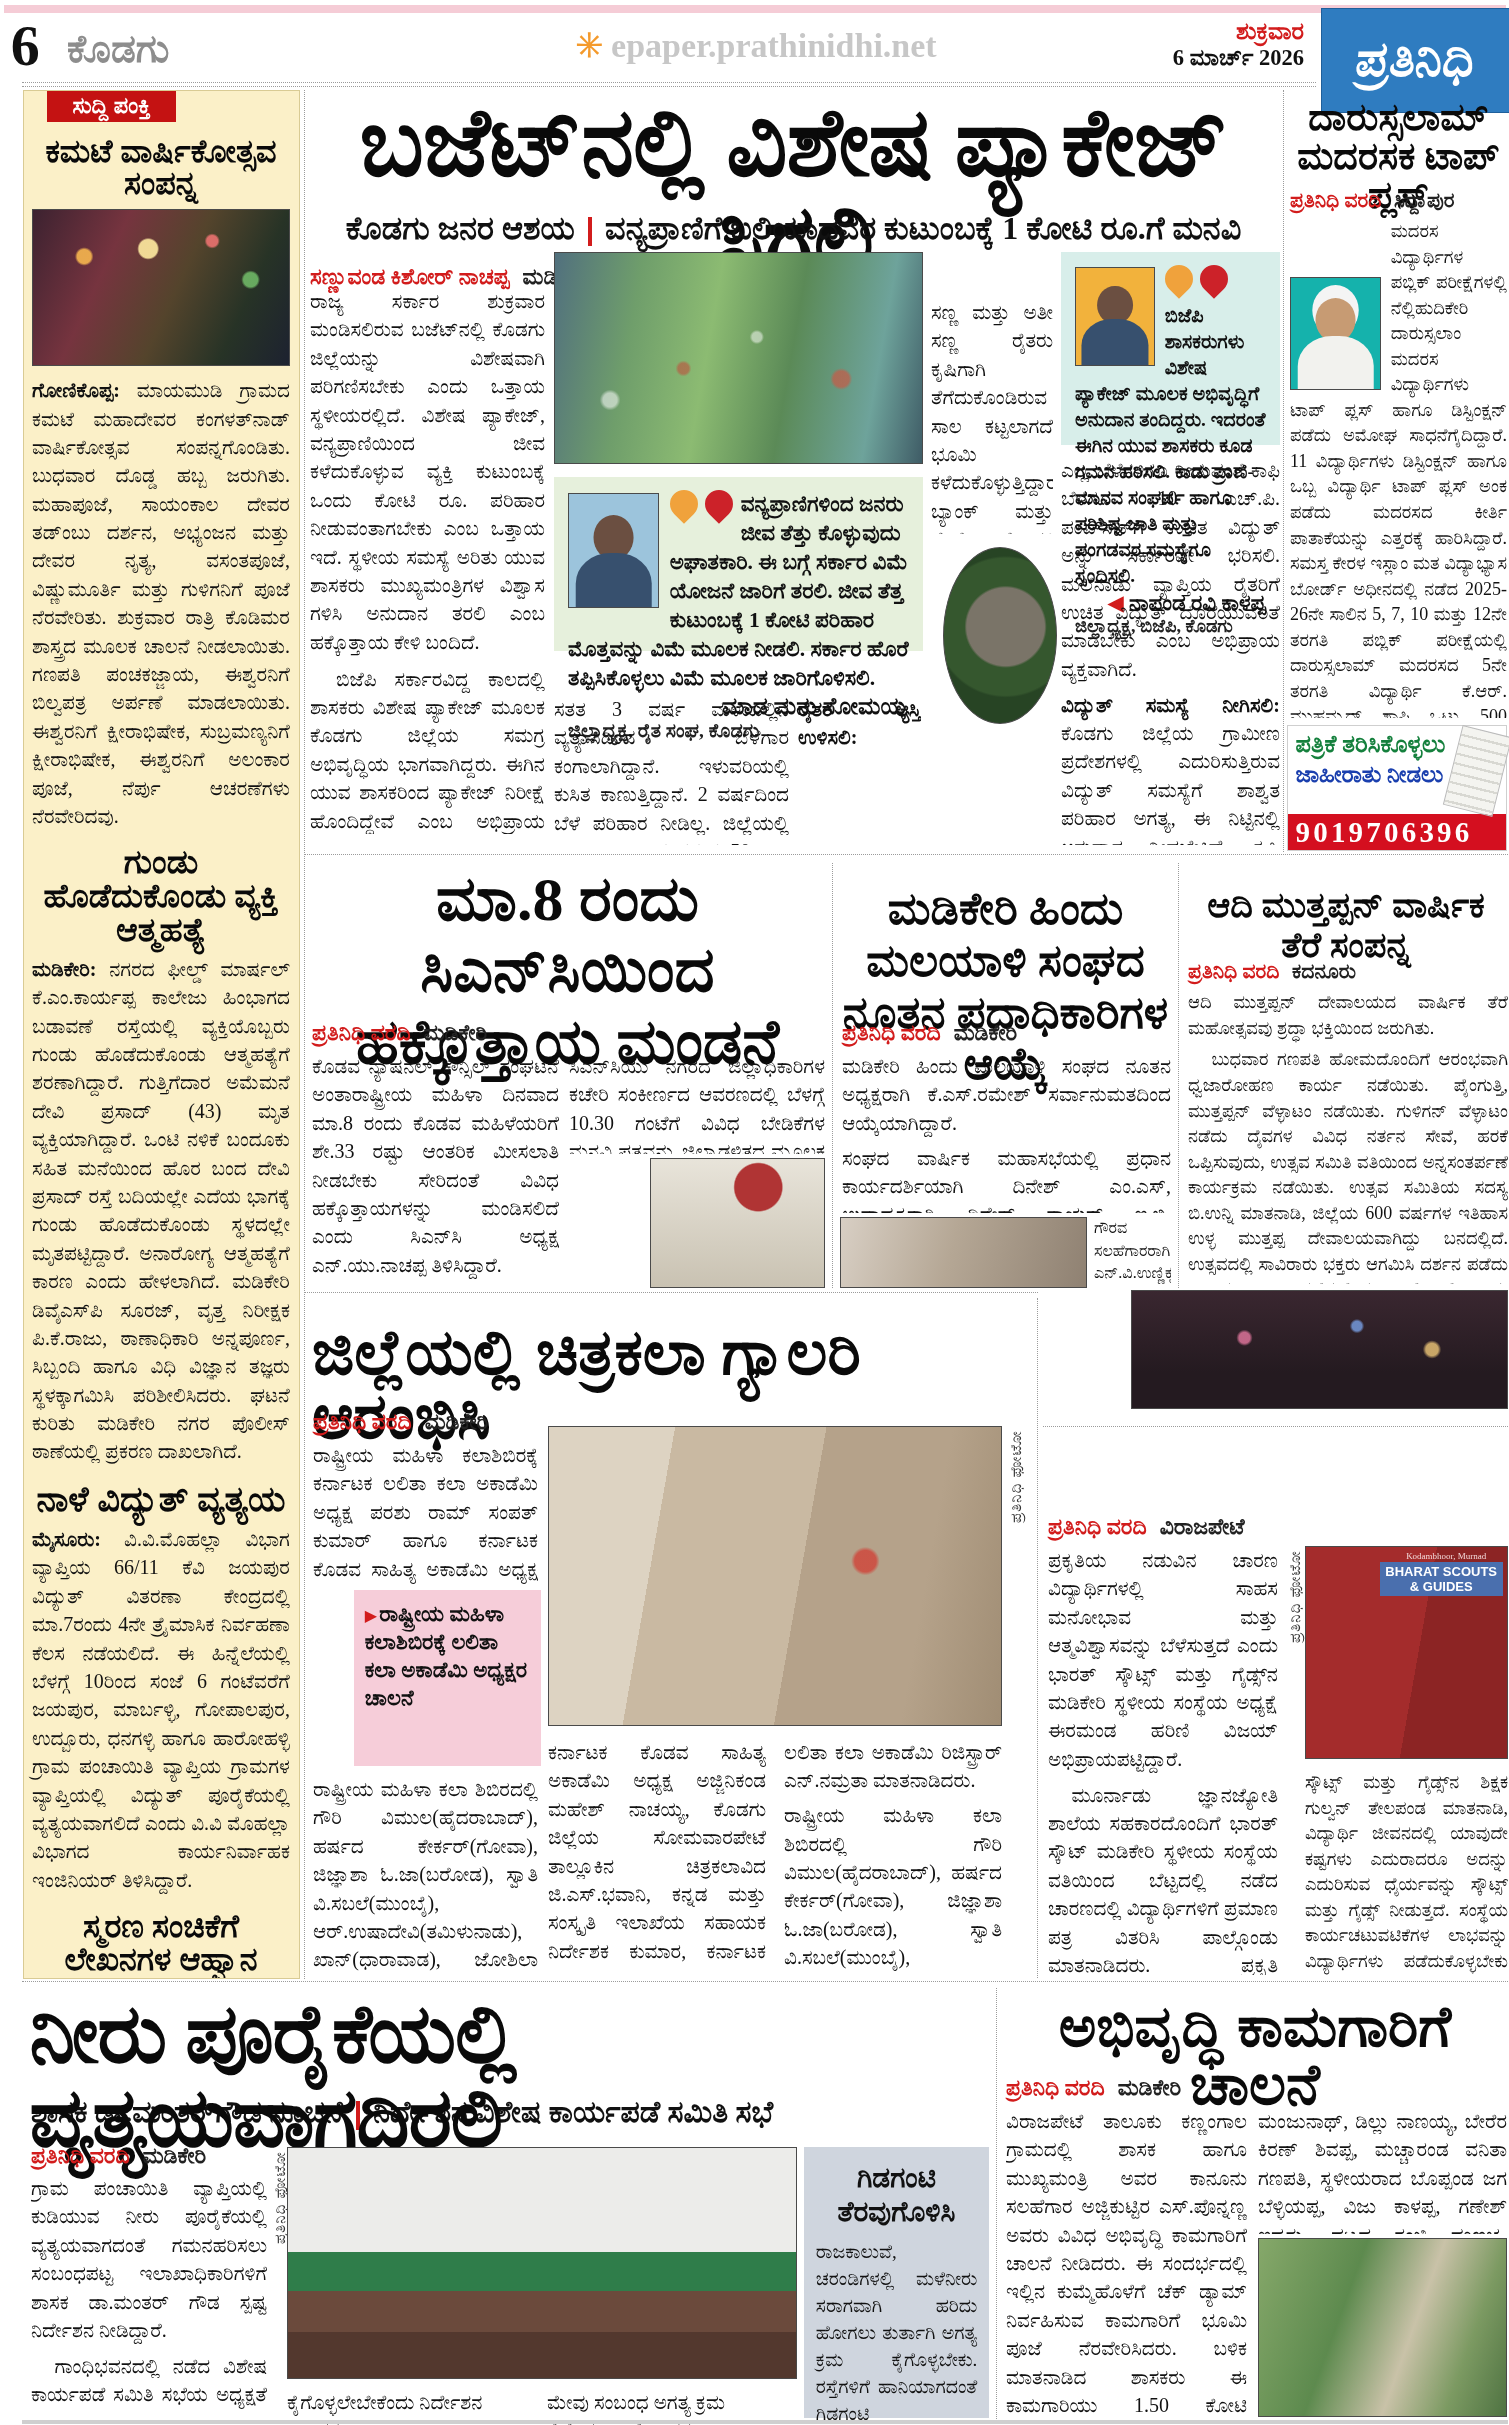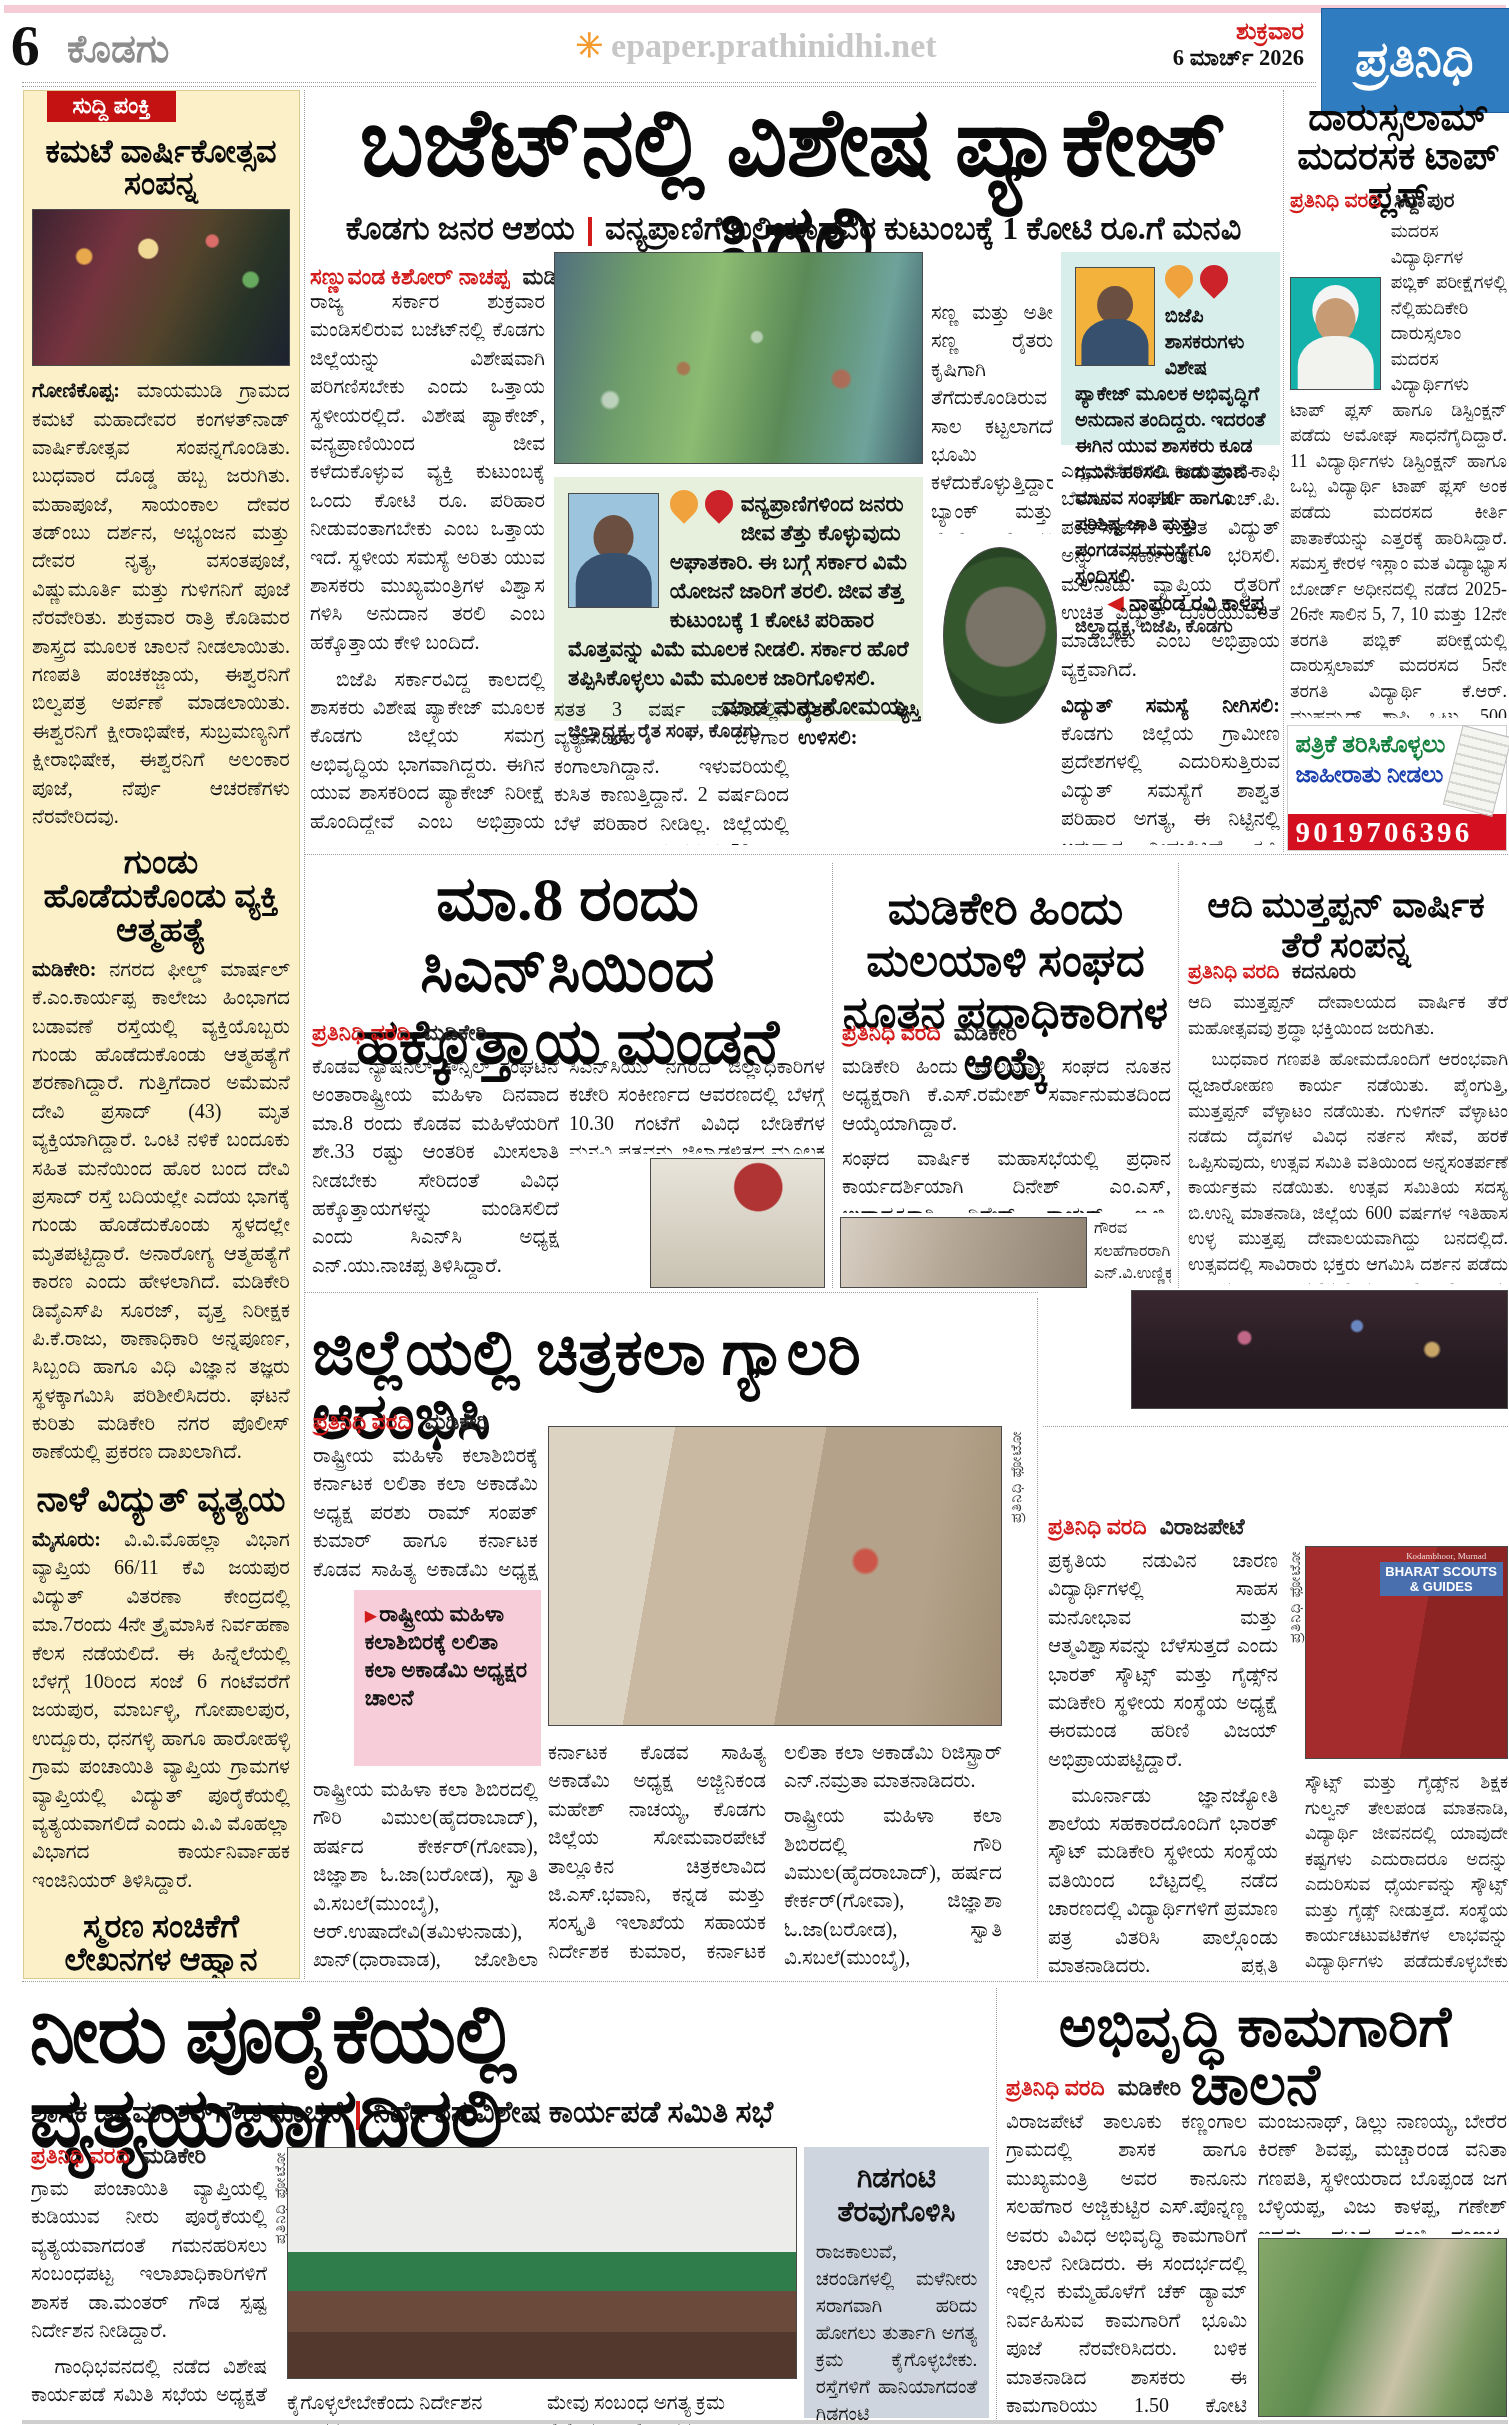--- a/index.html
+++ b/index.html
@@ -130,21 +130,21 @@
   </div>
 
   <div class="abs body-txt jt" style="left:310px;top:287px;width:235px;height:547px;overflow:hidden;">
     <p style="margin:0 0 8.6px 0;">ರಾಜ್ಯ ಸರ್ಕಾರ ಶುಕ್ರವಾರ ಮಂಡಿಸಲಿರುವ ಬಜೆಟ್‌ನಲ್ಲಿ ಕೊಡಗು ಜಿಲ್ಲೆಯನ್ನು ವಿಶೇಷವಾಗಿ ಪರಿಗಣಿಸಬೇಕು ಎಂದು ಒತ್ತಾಯ ಸ್ಥಳೀಯರಲ್ಲಿದೆ. ವಿಶೇಷ ಪ್ಯಾಕೇಜ್, ವನ್ಯಪ್ರಾಣಿಯಿಂದ ಜೀವ ಕಳೆದುಕೊಳ್ಳುವ ವ್ಯಕ್ತಿ ಕುಟುಂಬಕ್ಕೆ ಒಂದು ಕೋಟಿ ರೂ. ಪರಿಹಾರ ನೀಡುವಂತಾಗಬೇಕು ಎಂಬ ಒತ್ತಾಯ ಇದೆ. ಸ್ಥಳೀಯ ಸಮಸ್ಯೆ ಅರಿತು ಯುವ ಶಾಸಕರು ಮುಖ್ಯಮಂತ್ರಿಗಳ ವಿಶ್ವಾಸ ಗಳಿಸಿ ಅನುದಾನ ತರಲಿ ಎಂಬ ಹಕ್ಕೊತ್ತಾಯ ಕೇಳಿ ಬಂದಿದೆ.</p>
     <p style="margin:0 0 8.6px 0;text-indent:26px;">ಬಿಜೆಪಿ ಸರ್ಕಾರವಿದ್ದ ಕಾಲದಲ್ಲಿ ಶಾಸಕರು ವಿಶೇಷ ಪ್ಯಾಕೇಜ್ ಮೂಲಕ ಕೊಡಗು ಜಿಲ್ಲೆಯ ಸಮಗ್ರ ಅಭಿವೃದ್ಧಿಯ ಭಾಗವಾಗಿದ್ದರು. ಈಗಿನ ಯುವ ಶಾಸಕರಿಂದ ಪ್ಯಾಕೇಜ್ ನಿರೀಕ್ಷೆ ಹೊಂದಿದ್ದೇವೆ ಎಂಬ ಅಭಿಪ್ರಾಯ ಬಿಜೆಪಿ ಪಾಳಯದಿಂದ ವ್ಯಕ್ತಗೊಂಡಿದೆ.</p>
 
   </div>
 
   <div class="abs photo ph-aerial" style="left:554px;top:252px;width:369px;height:212px;"></div>
 
-  <div class="abs quotebox" style="left:554px;top:477px;width:369px;height:244px;background:#e6f0dc;">
+  <div class="abs quotebox" style="left:554px;top:477px;width:369px;height:174px;background:#e6f0dc;">
     <div class="photo portrait p-blue" style="float:left;width:91px;height:115px;margin:3.2px 10.7px 4.3px 0;"></div>
     <span class="q-marks" style="float:left;">
       <span class="q-b" style="background:#f0a23c;"></span><span class="q-b" style="background:#cc2229;"></span>
     </span>
     <div class="q-txt">ವನ್ಯಪ್ರಾಣಿಗಳಿಂದ ಜನರು ಜೀವ ತೆತ್ತು ಕೊಳ್ಳುವುದು ಅಘಾತಕಾರಿ. ಈ ಬಗ್ಗೆ ಸರ್ಕಾರ ವಿಮೆ ಯೋಜನೆ ಜಾರಿಗೆ ತರಲಿ. ಜೀವ ತೆತ್ತ ಕುಟುಂಬಕ್ಕೆ 1 ಕೋಟಿ ಪರಿಹಾರ ಮೊತ್ತವನ್ನು ವಿಮೆ ಮೂಲಕ ನೀಡಲಿ. ಸರ್ಕಾರ ಹೊರೆ ತಪ್ಪಿಸಿಕೊಳ್ಳಲು ವಿಮೆ ಮೂಲಕ ಜಾರಿಗೊಳಿಸಲಿ.</div>
     <div class="q-name">ಮಾಡ ಮನು ಸೋಮಯ್ಯ</div>
     <div class="q-role">ಜಿಲ್ಲಾಧ್ಯಕ್ಷ, ರೈತ ಸಂಘ, ಕೊಡಗು</div>
   </div>
 
   <div class="abs body-txt jt" style="left:554px;top:695px;width:235px;height:150px;overflow:hidden;">

